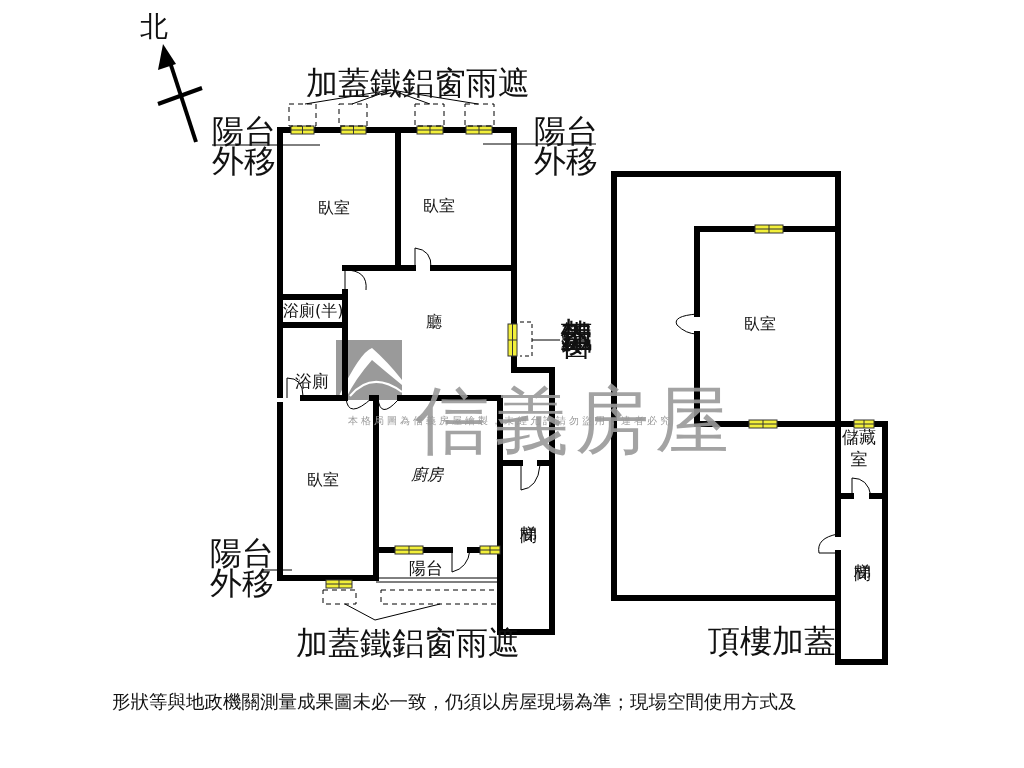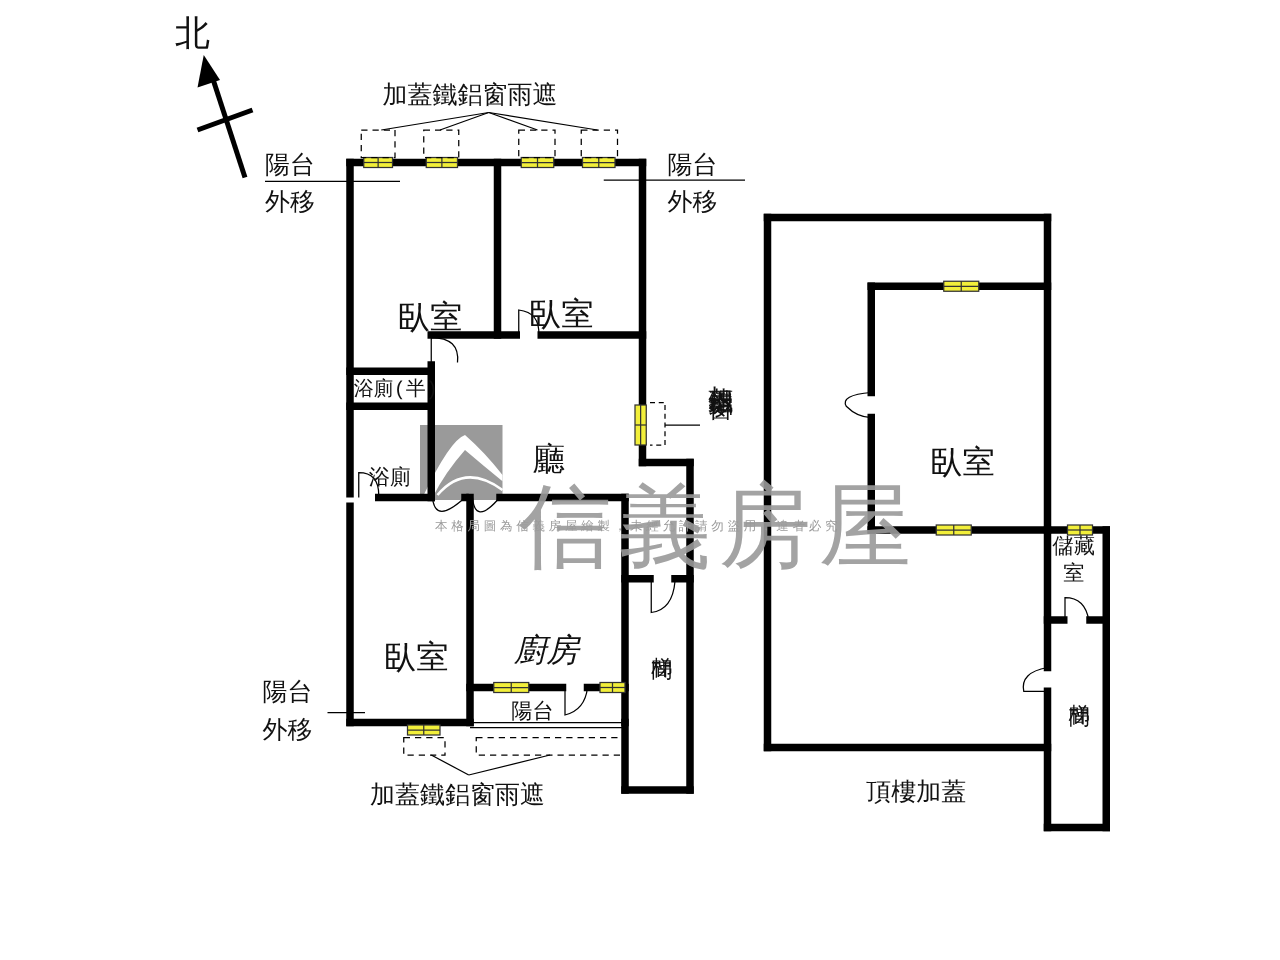--- a/index.html
+++ b/index.html
@@ -1,22 +1,22 @@
 <!DOCTYPE html>
 <html><head>
 <meta charset="utf-8">
 <style>
   html, body { margin:0; padding:0; background:#ffffff; }
   body { width:1024px; height:768px; position:relative; overflow:hidden;
          font-family:"DejaVu Sans","Liberation Sans",sans-serif; color:#000; }
   svg { position:absolute; left:0; top:0; }
   .lbl { position:absolute; color:#111; white-space:nowrap; font-family:"DejaVu Sans","Liberation Sans",sans-serif; }
-  .room { font-size:26px;margin-top:38px; }
+  .room { font-size:16px; }
   .small { font-size:17px; }
-  .callout { font-size:20px; }
+  .callout { font-size:32px; }
   .vert { writing-mode:vertical-rl; text-orientation:upright; letter-spacing:2px; }
   .stack { text-align:center; line-height:30px; }
   .wm-big { position:absolute; font-size:74px; color:#9a9a9a; opacity:0.9; letter-spacing:6px; font-family:"DejaVu Sans","Liberation Sans",sans-serif; }
   .wm-small { position:absolute; font-size:10px; color:#9a9a9a; letter-spacing:3px; }
   .disclaimer { position:absolute; left:112px; top:689px; width:800px; font-size:18.5px; line-height:25px; color:#111; }
   .disclaimer div { white-space:nowrap; }
 </style>
 </head>
 <body>
 
@@ -173,21 +173,21 @@
   </g>
 </svg>
 
 <div class="wm-big" style="left:415px; top:330px;margin-top:42px;">信義房屋</div>
 <div class="wm-small" style="left:348px; top:414px;">本格局圖為信義房屋繪製，未經允許請勿盜用，違者必究</div>
 
 <div class="lbl" style="left:140px; top:8px; font-size:28px;">北</div>
 
 <div class="lbl room" style="left:318px; top:198px;">臥室</div>
 <div class="lbl room" style="left:423px; top:196px;">臥室</div>
-<div class="lbl" style="left:283px; top:301px; font-size:16px;font-family:Liberation Mono, monospace;">浴廁(半)</div>
+<div class="lbl" style="left:283px; top:301px; font-size:16px;">浴廁(半)</div>
 <div class="lbl small" style="left:295px; top:350px;margin-top:20px;">浴廁</div>
 <div class="lbl room" style="left:426px; top:312px;">廳</div>
 <div class="lbl room" style="left:307px; top:470px;">臥室</div>
 <div class="lbl room" style="left:411px; top:465px;font-style:italic;">廚房</div>
 <div class="lbl small" style="left:409px; top:557px;">陽台</div>
 <div class="lbl small vert" style="left:518px; top:512px;">梯間</div>
 
 <div class="lbl callout" style="left:306px; top:62px;">加蓋鐵鋁窗雨遮</div>
 <div class="lbl callout" style="left:296px; top:622px;">加蓋鐵鋁窗雨遮</div>
 <div class="lbl callout stack" style="left:212px; top:116px;">
@@ -203,16 +203,17 @@
   <div>外移</div>
 </div>
 <div class="lbl callout vert" style="left:563px; top:292px; line-height:28px;">加蓋鐵鋁窗</div>
 
 <div class="lbl room" style="left:744px; top:314px;">臥室</div>
 <div class="lbl small stack" style="left:842px; top:426px; line-height:22px;">
   <div>儲藏</div>
   <div>室</div>
 </div>
 <div class="lbl small vert" style="left:852px; top:550px;">梯間</div>
-<div class="lbl callout" style="left:693px; top:620px;">頂樓加蓋</div>
+<div class="lbl callout" style="left:708px; top:620px;">頂樓加蓋</div>
 
 <div class="disclaimer">
+  <div>形狀等與地政機關測量成果圖未必一致，仍須以房屋現場為準；現場空間使用方式及</div>
 </div>
 
 </body></html>

